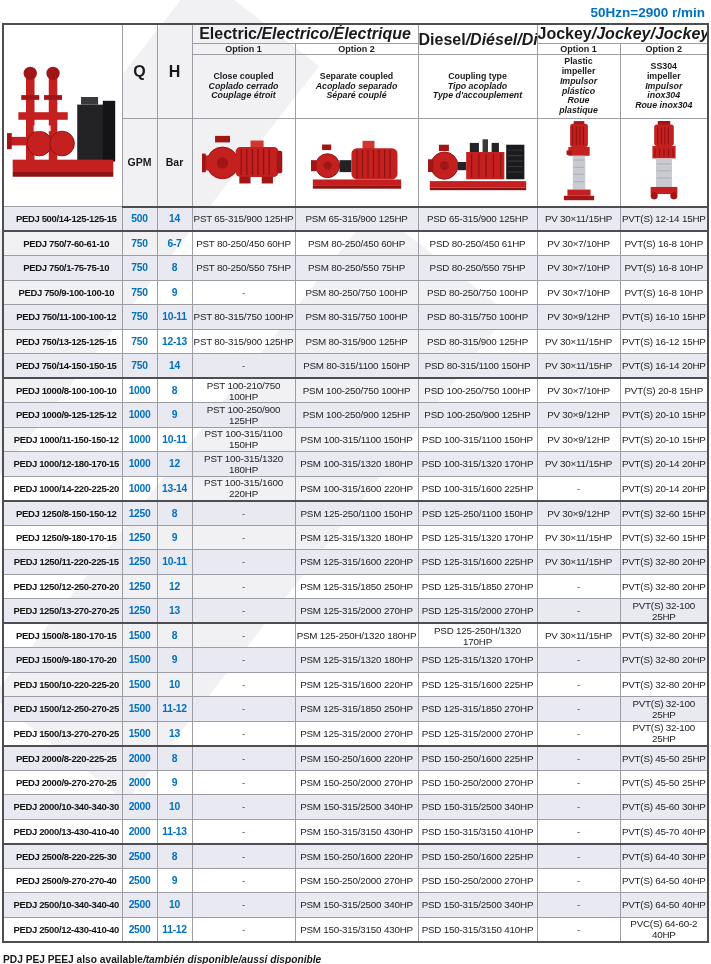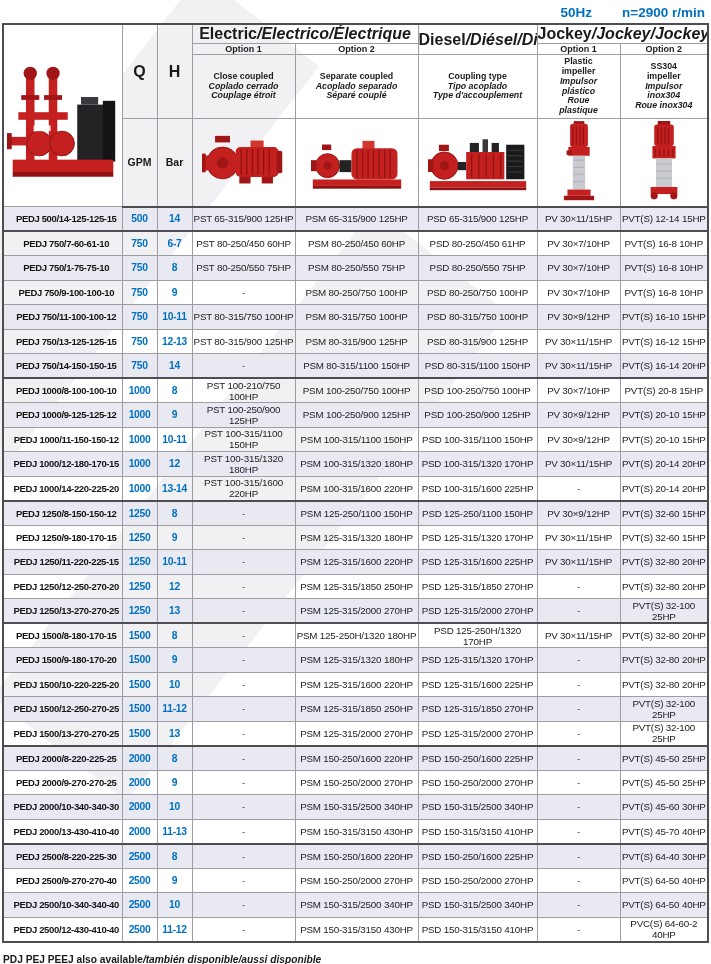--- a/index.html
+++ b/index.html
@@ -4,21 +4,21 @@
 <style>
   * { margin:0; padding:0; box-sizing:border-box; }
   body { background:#ffffff; font-family:"Liberation Sans","DejaVu Sans",sans-serif; }
   .page { position:relative; width:711px; height:964px; background:#ffffff; overflow:hidden; }
 
   
   .watermark { position:absolute; background:#f1f1f4; z-index:0; }
   .wm1 { width:520px; height:150px; left:-160px; top:150px; transform:rotate(-52deg); }
   .wm2 { width:620px; height:170px; left:-60px; top:420px; transform:rotate(-52deg); }
 
-  .topbar { position:relative; z-index:2; height:21px; display:flex; justify-content:flex-end; align-items:center; gap:30px; padding-right:6px; padding-top:4px; }
+  .topbar { position:relative; z-index:2; height:21px; display:flex; justify-content:flex-end; align-items:center; padding-right:6px; padding-top:4px; }
   .topbar span { color:#0070c0; font-weight:bold; font-size:13.5px; }
 
   table.spec-table { position:relative; z-index:1; border-collapse:collapse; table-layout:fixed; width:707px; margin:2px 0 0 2px; border:2px solid #4d4d52; background:transparent; }
   th, td { border:1px solid #9d9da5; overflow:hidden; }
 
   
   thead th { background:transparent; color:#1a1a1a; vertical-align:middle; text-align:center; font-weight:bold; }
   .r-title th { height:15px; font-size:16px; }
   .r-option th { height:11px; font-size:9px;margin-top:12px; }
   .r-desc th { height:30px; font-size:8.8px; line-height:1.12; padding:2px 14px; }

